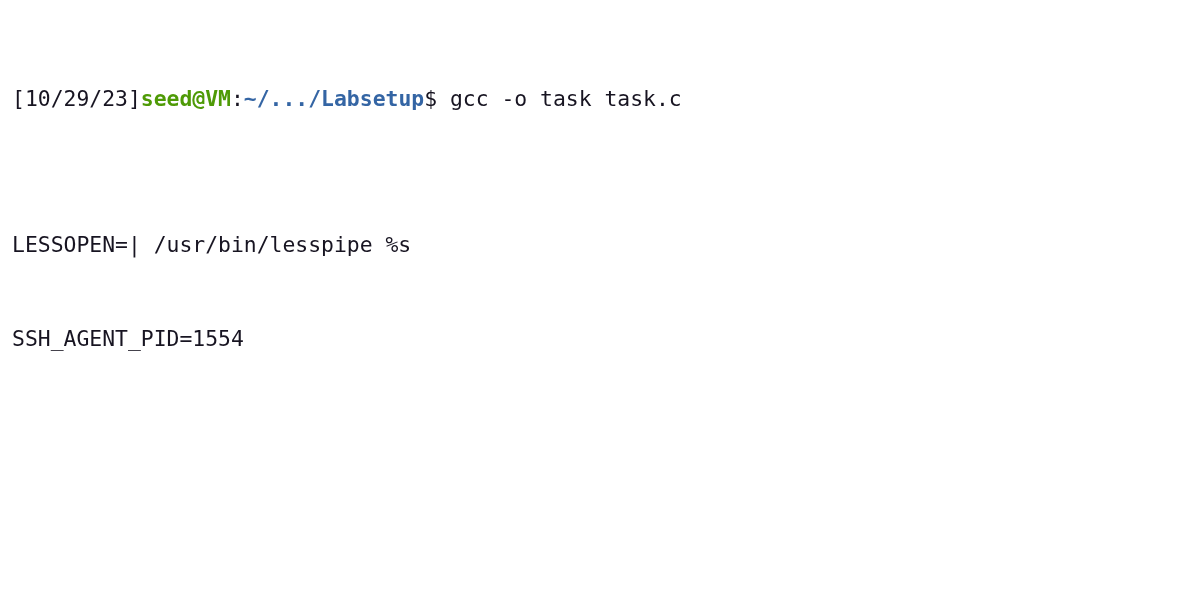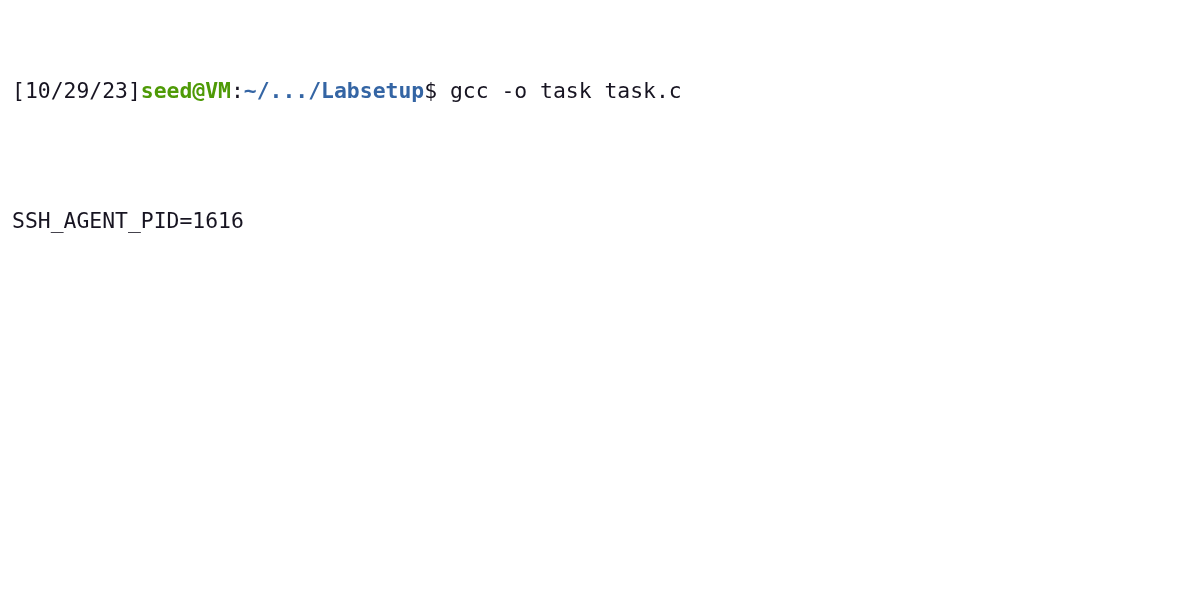--- a/index.html
+++ b/index.html
@@ -19,39 +19,40 @@
       background: #ffffff;
       overflow: hidden;
       font-family: "DejaVu Sans Mono", monospace;
       font-size: 21.4px;
       line-height: 26px;
       color: #171421;
       white-space: pre;
     }
     .line {
       height: 26px;
-      padding-left: 12px;
-      margin: 0;
+      padding-left: 4px;
+      margin: 8px;
     }
     .prompt-date { color: #171421; }
     .prompt-user { color: #4e9a06; font-weight: bold; }
     .prompt-colon { color: #171421; }
     .prompt-path { color: #3465a4; font-weight: bold; }
     .prompt-dollar { color: #171421; }
     .cmd { color: #171421; }
   </style>
 </head>
 <body>
 
 <div class="terminal">
 
   <div class="line"><span class="prompt-date">[10/29/23]</span><span class="prompt-user">seed@VM</span><span class="prompt-colon">:</span><span class="prompt-path">~/.../Labsetup</span><span class="prompt-dollar">$ </span><span class="cmd">gcc -o task task.c</span></div>
 
 
-  <div class="line">SSH_AGENT_PID=1616</div>
+  <div class="line">LESSOPEN=| /usr/bin/lesspipe %s</div>
+  <div class="line">SSH_AGENT_PID=1554</div>
   
   
   
   
   
   
   
   
   
   

